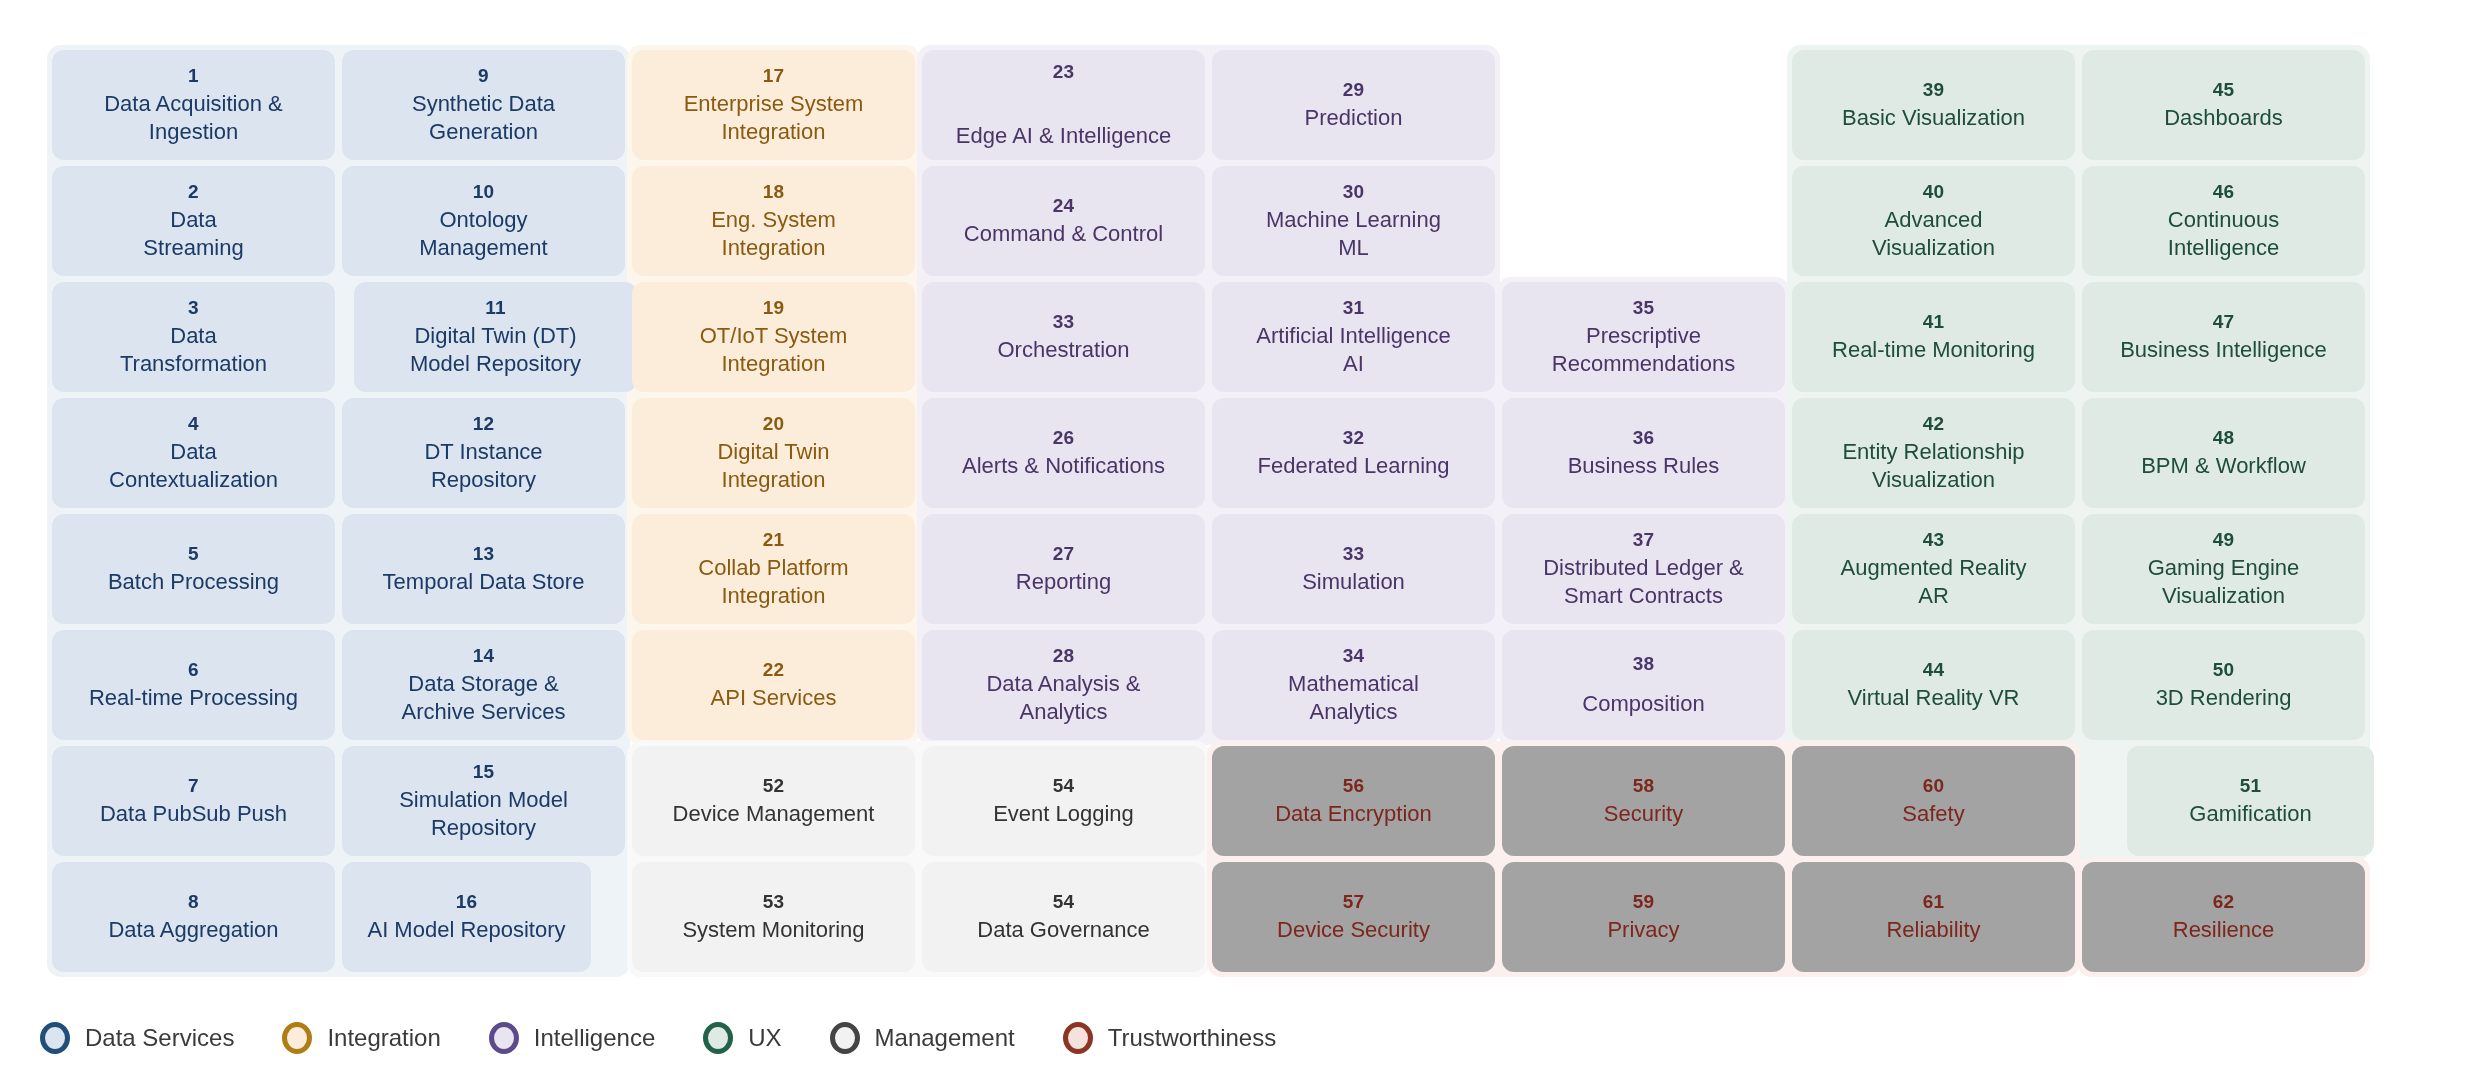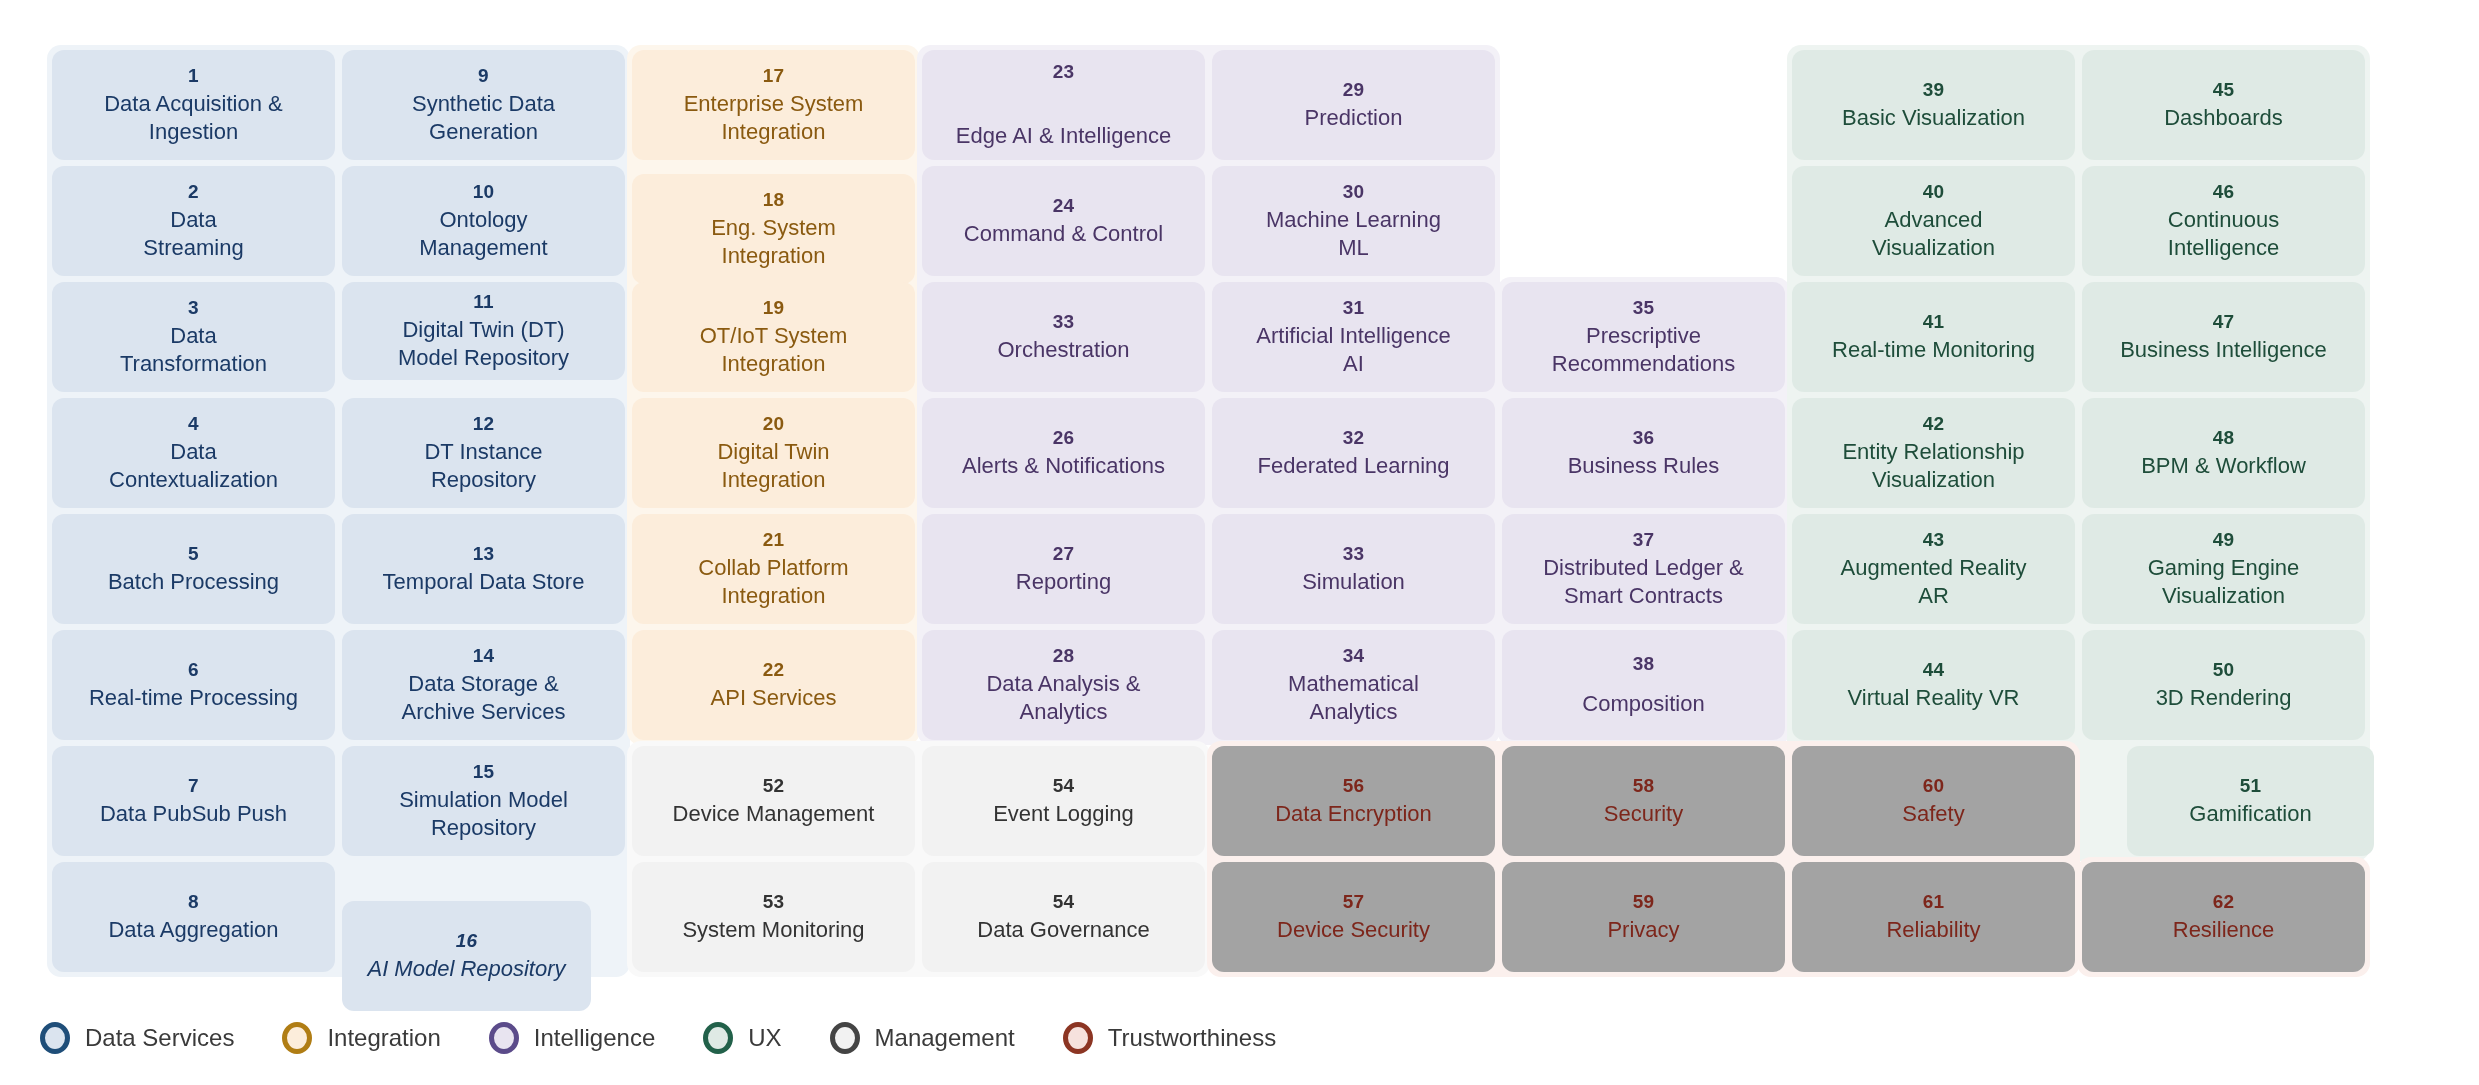--- a/index.html
+++ b/index.html
@@ -134,21 +134,21 @@
       <div class="cell c-data" style="left: 342px; top: 50px; width: 283px; height: 110px;">
         <div class="num">9</div>
         <div class="lbl">Synthetic Data
 Generation</div>
       </div>
       <div class="cell c-data" style="left: 342px; top: 166px; width: 283px; height: 110px;">
         <div class="num">10</div>
         <div class="lbl">Ontology
 Management</div>
       </div>
-      <div class="cell c-data" style="left: 342px; top: 282px; width: 283px; height: 98px;">
+      <div class="cell c-data" style="left: 354px; top: 282px; width: 283px; height: 110px;">
         <div class="num">11</div>
         <div class="lbl">Digital Twin (DT)
 Model Repository</div>
       </div>
       <div class="cell c-data" style="left: 342px; top: 398px; width: 283px; height: 110px;">
         <div class="num">12</div>
         <div class="lbl">DT Instance
 Repository</div>
       </div>
       <div class="cell c-data" style="left: 342px; top: 514px; width: 283px; height: 110px;">
@@ -158,30 +158,30 @@
       <div class="cell c-data" style="left: 342px; top: 630px; width: 283px; height: 110px;">
         <div class="num">14</div>
         <div class="lbl">Data Storage &amp;
 Archive Services</div>
       </div>
       <div class="cell c-data" style="left: 342px; top: 746px; width: 283px; height: 110px;">
         <div class="num">15</div>
         <div class="lbl">Simulation Model
 Repository</div>
       </div>
-      <div class="cell c-data" style="left: 342px; top: 901px; width: 249px; height: 110px; font-style: italic;">
+      <div class="cell c-data" style="left: 342px; top: 862px; width: 249px; height: 110px;">
         <div class="num">16</div>
         <div class="lbl">AI Model Repository</div>
       </div>
       <div class="cell c-integration" style="left: 632px; top: 50px; width: 283px; height: 110px;">
         <div class="num">17</div>
         <div class="lbl">Enterprise System
 Integration</div>
       </div>
-      <div class="cell c-integration" style="left: 632px; top: 166px; width: 283px; height: 110px; margin-top: 8px;">
+      <div class="cell c-integration" style="left: 632px; top: 166px; width: 283px; height: 110px;">
         <div class="num">18</div>
         <div class="lbl">Eng. System
 Integration</div>
       </div>
       <div class="cell c-integration" style="left: 632px; top: 282px; width: 283px; height: 110px;">
         <div class="num">19</div>
         <div class="lbl">OT/IoT System
 Integration</div>
       </div>
       <div class="cell c-integration" style="left: 632px; top: 398px; width: 283px; height: 110px;">

